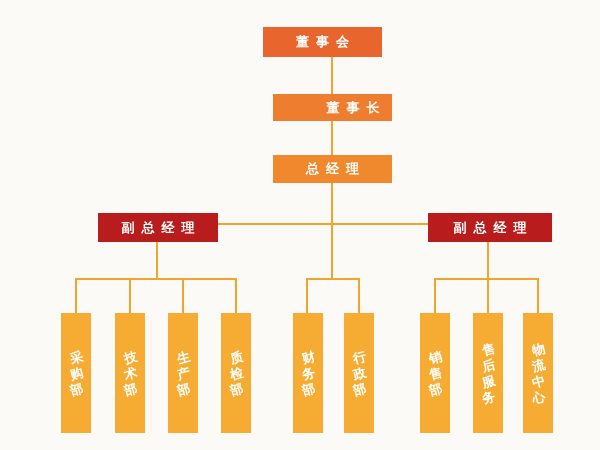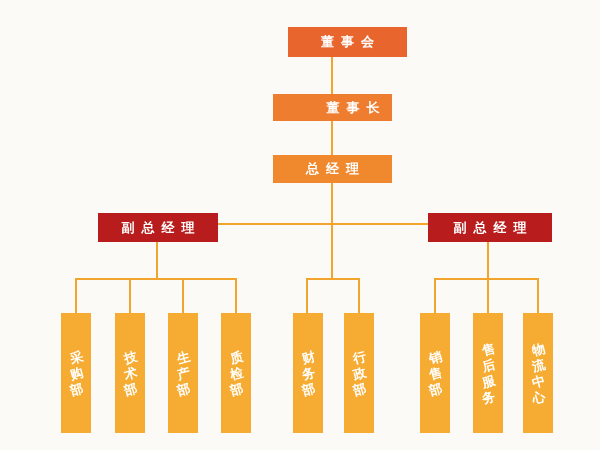--- a/index.html
+++ b/index.html
@@ -77,21 +77,21 @@
 
   <div class="line h" style="left:306px; top:278px; width:54px;"></div>
   <div class="line v" style="left:306px; top:278px; height:35px;"></div>
   <div class="line v" style="left:358px; top:278px; height:35px;"></div>
 
   <div class="line v" style="left:487px; top:242px; height:71px;"></div>
   <div class="line h" style="left:434px; top:278px; width:105px;"></div>
   <div class="line v" style="left:434px; top:278px; height:35px;"></div>
   <div class="line v" style="left:537px; top:278px; height:35px;"></div>
 
-  <div class="hbox lv1" style="left:288px; top:27px;  width:119px; height:30px;">
+  <div class="hbox lv1" style="left:263px; top:27px;  width:119px; height:30px;">
     <span>董事会</span>
   </div>
   <div class="hbox lv2" style="left:273px; top:94px;  width:119px; height:27px;">
     <span>董事长</span>
   </div>
   <div class="hbox lv3" style="left:273px; top:155px; width:119px; height:28px;">
     <span>总经理</span>
   </div>
   <div class="hbox lv4" style="left:98px;  top:213px; width:120px; height:29px;">
     <span>副总经理</span>

